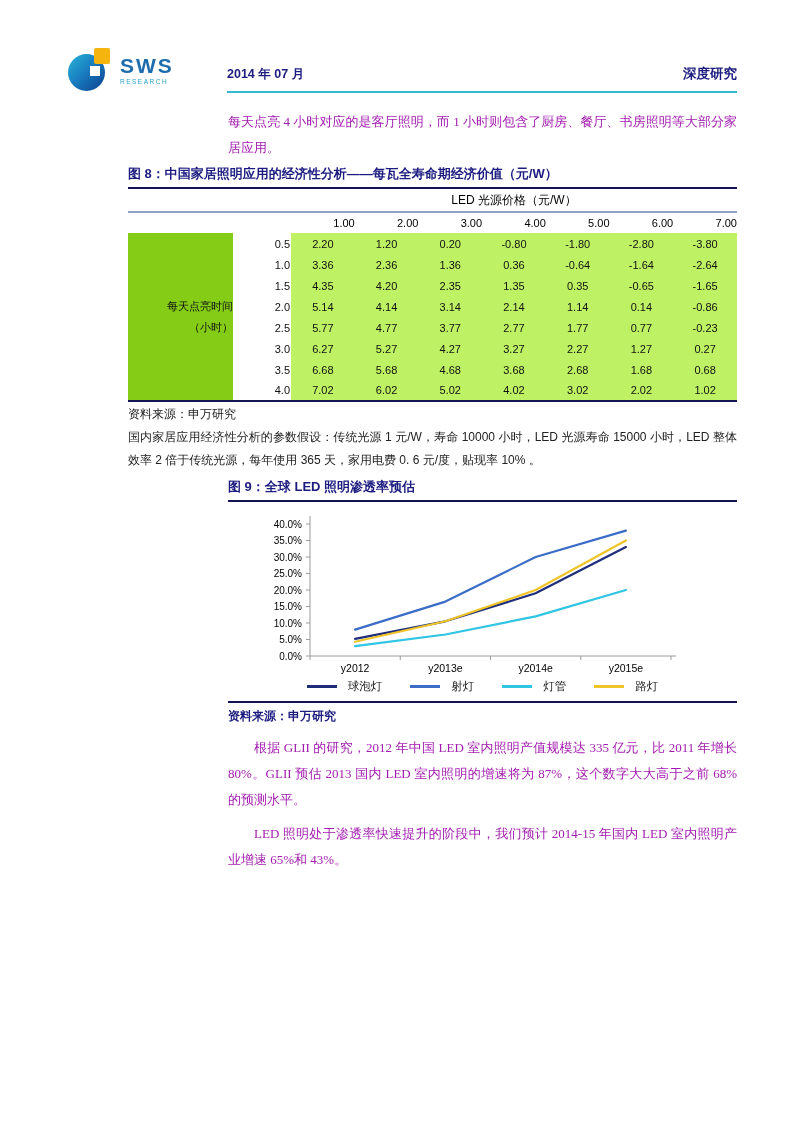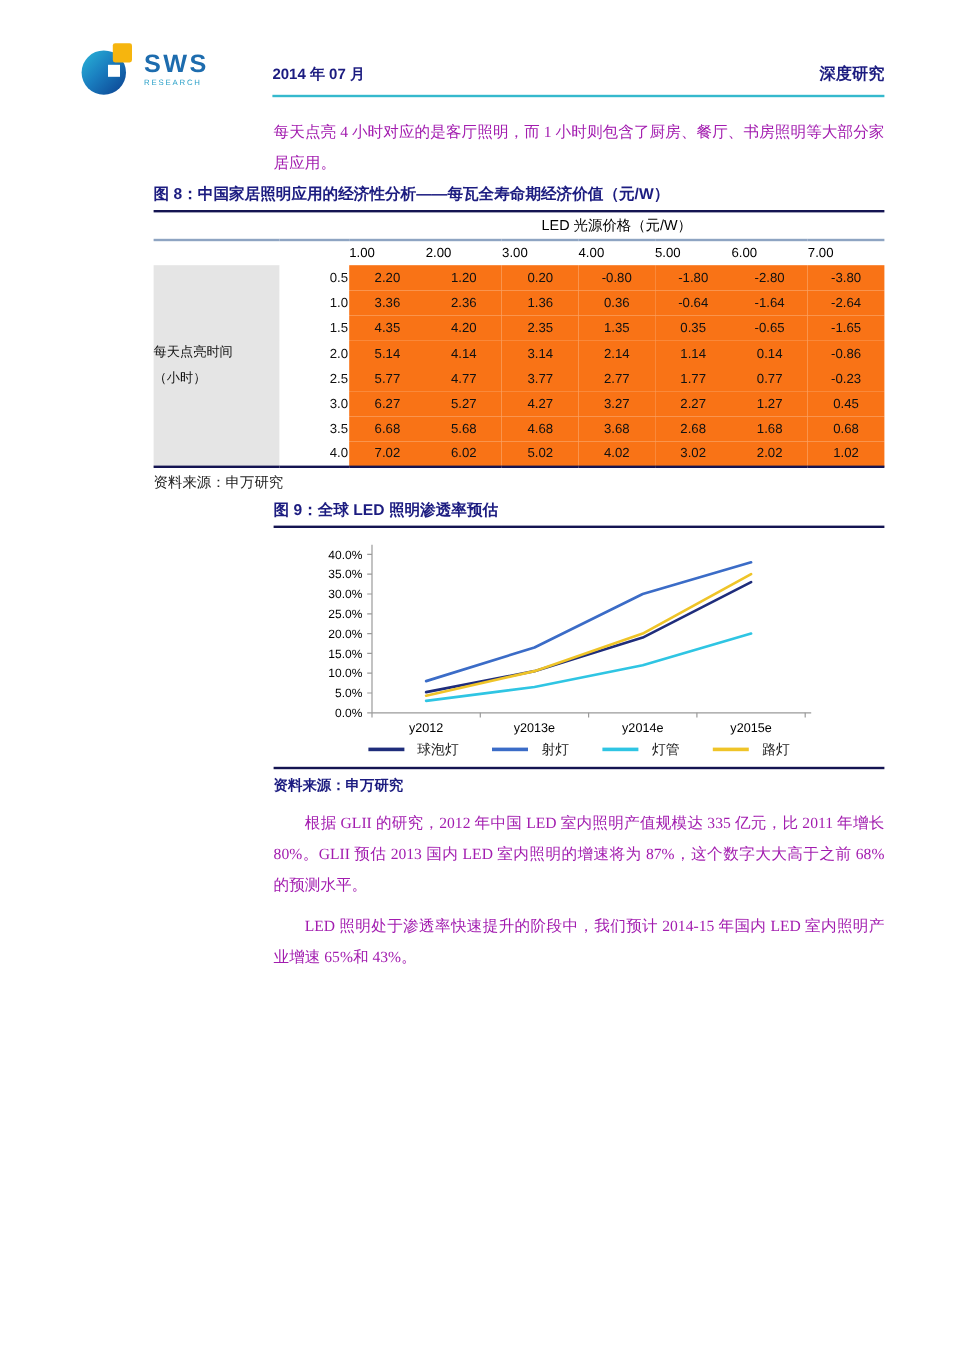--- a/index.html
+++ b/index.html
@@ -4,20 +4,21 @@
 <style>
   * { margin:0; padding:0; box-sizing:border-box; }
   html,body { background:#ffffff; }
   .page {
     position:relative;
     width:800px; height:916px;
     background:#ffffff;
     font-family:"Liberation Serif","DejaVu Serif",serif;
     color:#111;
     overflow:hidden;
+    margin-top:12px;
   }
   
   .logo { position:absolute; left:68px; top:34px; display:flex; align-items:center; gap:8px; }
   .logo-mark { position:relative; width:44px; height:48px; }
   .logo-circle {
     position:absolute; left:0; top:8px; width:37px; height:37px; border-radius:50%;
     background:linear-gradient(135deg,#2ab6d9 0%,#1a7fc0 45%,#0b3f8f 100%);
   }
   .logo-notch { position:absolute; left:22px; top:20px; width:10px; height:10px; background:#ffffff; }
   .logo-square { position:absolute; left:26px; top:2px; width:16px; height:16px; background:#f6b50e; border-radius:2px; }
@@ -49,25 +50,25 @@
     font-family:"Liberation Sans","DejaVu Sans",sans-serif;
     font-weight:bold; font-size:13px; color:#1c1c80;
     padding-bottom:4px; border-bottom:2.5px solid #141452;
   }
   
   table.econ { width:100%; border-collapse:collapse; table-layout:fixed;
     font-family:"Liberation Sans","DejaVu Sans",sans-serif; border-bottom:2.5px solid #141452; }
   table.econ td, table.econ th { font-weight:normal; }
   .t-group-row td { height:23px; border-bottom:2px solid #8ea4c2; }
   .t-group { font-weight:bold; font-size:12px; text-align:center; color:#000; }
-  .t-colnum td { height:21px; font-size:11px; text-align:left; color:#000; }
+  .t-colnum td { height:21px; font-size:11px; text-align:right; color:#000; }
   tbody.econ-body td { height:21px; font-size:11px; }
-  td.cell { background:#f97316; text-align:center; }
+  td.cell { background:#bef264; text-align:center; }
   td.row-label { text-align:right; padding-right:1px; background:#fff; }
-  td.group-label { font-weight:bold; font-size:12px; text-align:left; background:#e5e5e5; line-height:1.9; }
+  td.group-label { font-weight:bold; font-size:12px; text-align:right; background:#84cc16; line-height:1.9; }
   .fig-source {
     font-family:"Liberation Sans","DejaVu Sans",sans-serif;
     font-size:12px; color:#222; padding:4px 0 3px 0;
   }
   .fig-note {
     font-family:"Liberation Sans","DejaVu Sans",sans-serif;
     font-size:12px; line-height:23px; color:#222; text-align:justify; margin-bottom:6px;
   }
   
   .fig9 { margin-left:100px; margin-top:2px; }
@@ -207,21 +208,21 @@
               <td class="cell">-0.23</td>
             </tr>
             <tr>
               <td class="row-label">3.0</td>
               <td class="cell">6.27</td>
               <td class="cell">5.27</td>
               <td class="cell">4.27</td>
               <td class="cell">3.27</td>
               <td class="cell">2.27</td>
               <td class="cell">1.27</td>
-              <td class="cell">0.45</td>
+              <td class="cell">0.27</td>
             </tr>
             <tr>
               <td class="row-label">3.5</td>
               <td class="cell">6.68</td>
               <td class="cell">5.68</td>
               <td class="cell">4.68</td>
               <td class="cell">3.68</td>
               <td class="cell">2.68</td>
               <td class="cell">1.68</td>
               <td class="cell">0.68</td>
@@ -232,20 +233,21 @@
               <td class="cell">6.02</td>
               <td class="cell">5.02</td>
               <td class="cell">4.02</td>
               <td class="cell">3.02</td>
               <td class="cell">2.02</td>
               <td class="cell">1.02</td>
             </tr>
           </tbody>
       </table>
       <div class="fig-source">资料来源：申万研究</div>
+      <div class="fig-note">国内家居应用经济性分析的参数假设：传统光源 1 元/W，寿命 10000 小时，LED 光源寿命 15000 小时，LED 整体效率 2 倍于传统光源，每年使用 365 天，家用电费 0. 6 元/度，贴现率 10% 。</div>
     </div>
 
 
     <div class="fig9">
       <div class="fig-title">图 9：全球 LED 照明渗透率预估</div>
       <div class="chart-wrap">
         <svg class="chart-svg" viewBox="0 0 509 165">
             <line x1="82" y1="6" x2="82" y2="146" stroke="#9a9a9a" stroke-width="1"></line>
             <line x1="82" y1="146" x2="448" y2="146" stroke="#9a9a9a" stroke-width="1"></line>
             <line x1="78" y1="146" x2="82" y2="146" stroke="#9a9a9a" stroke-width="1"></line>

